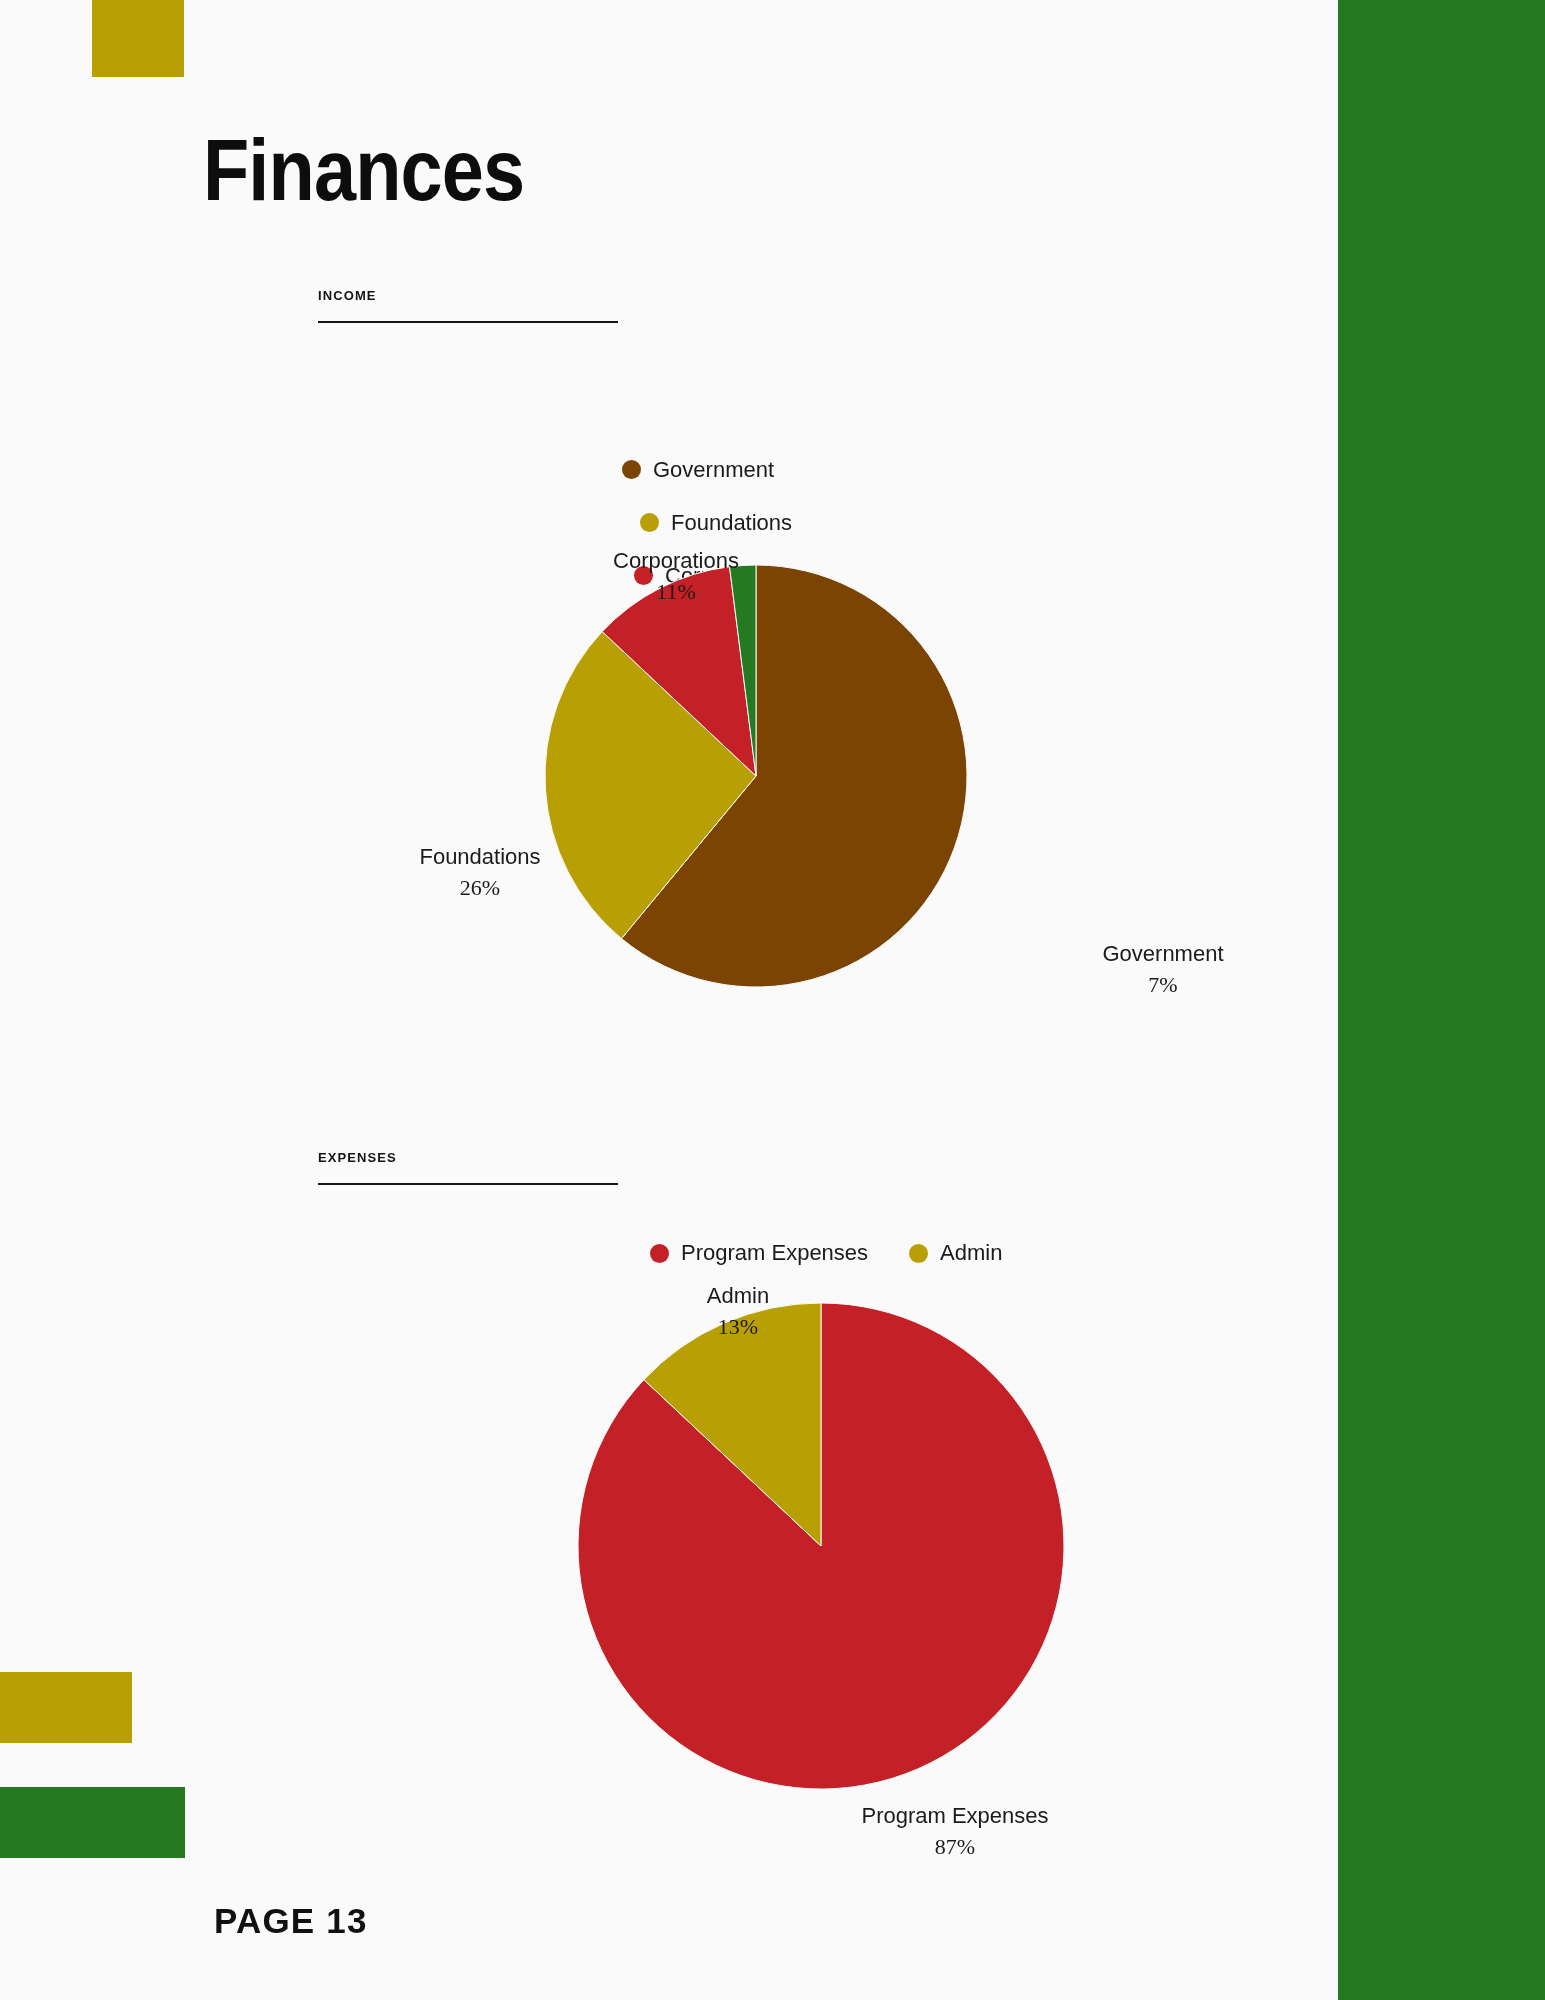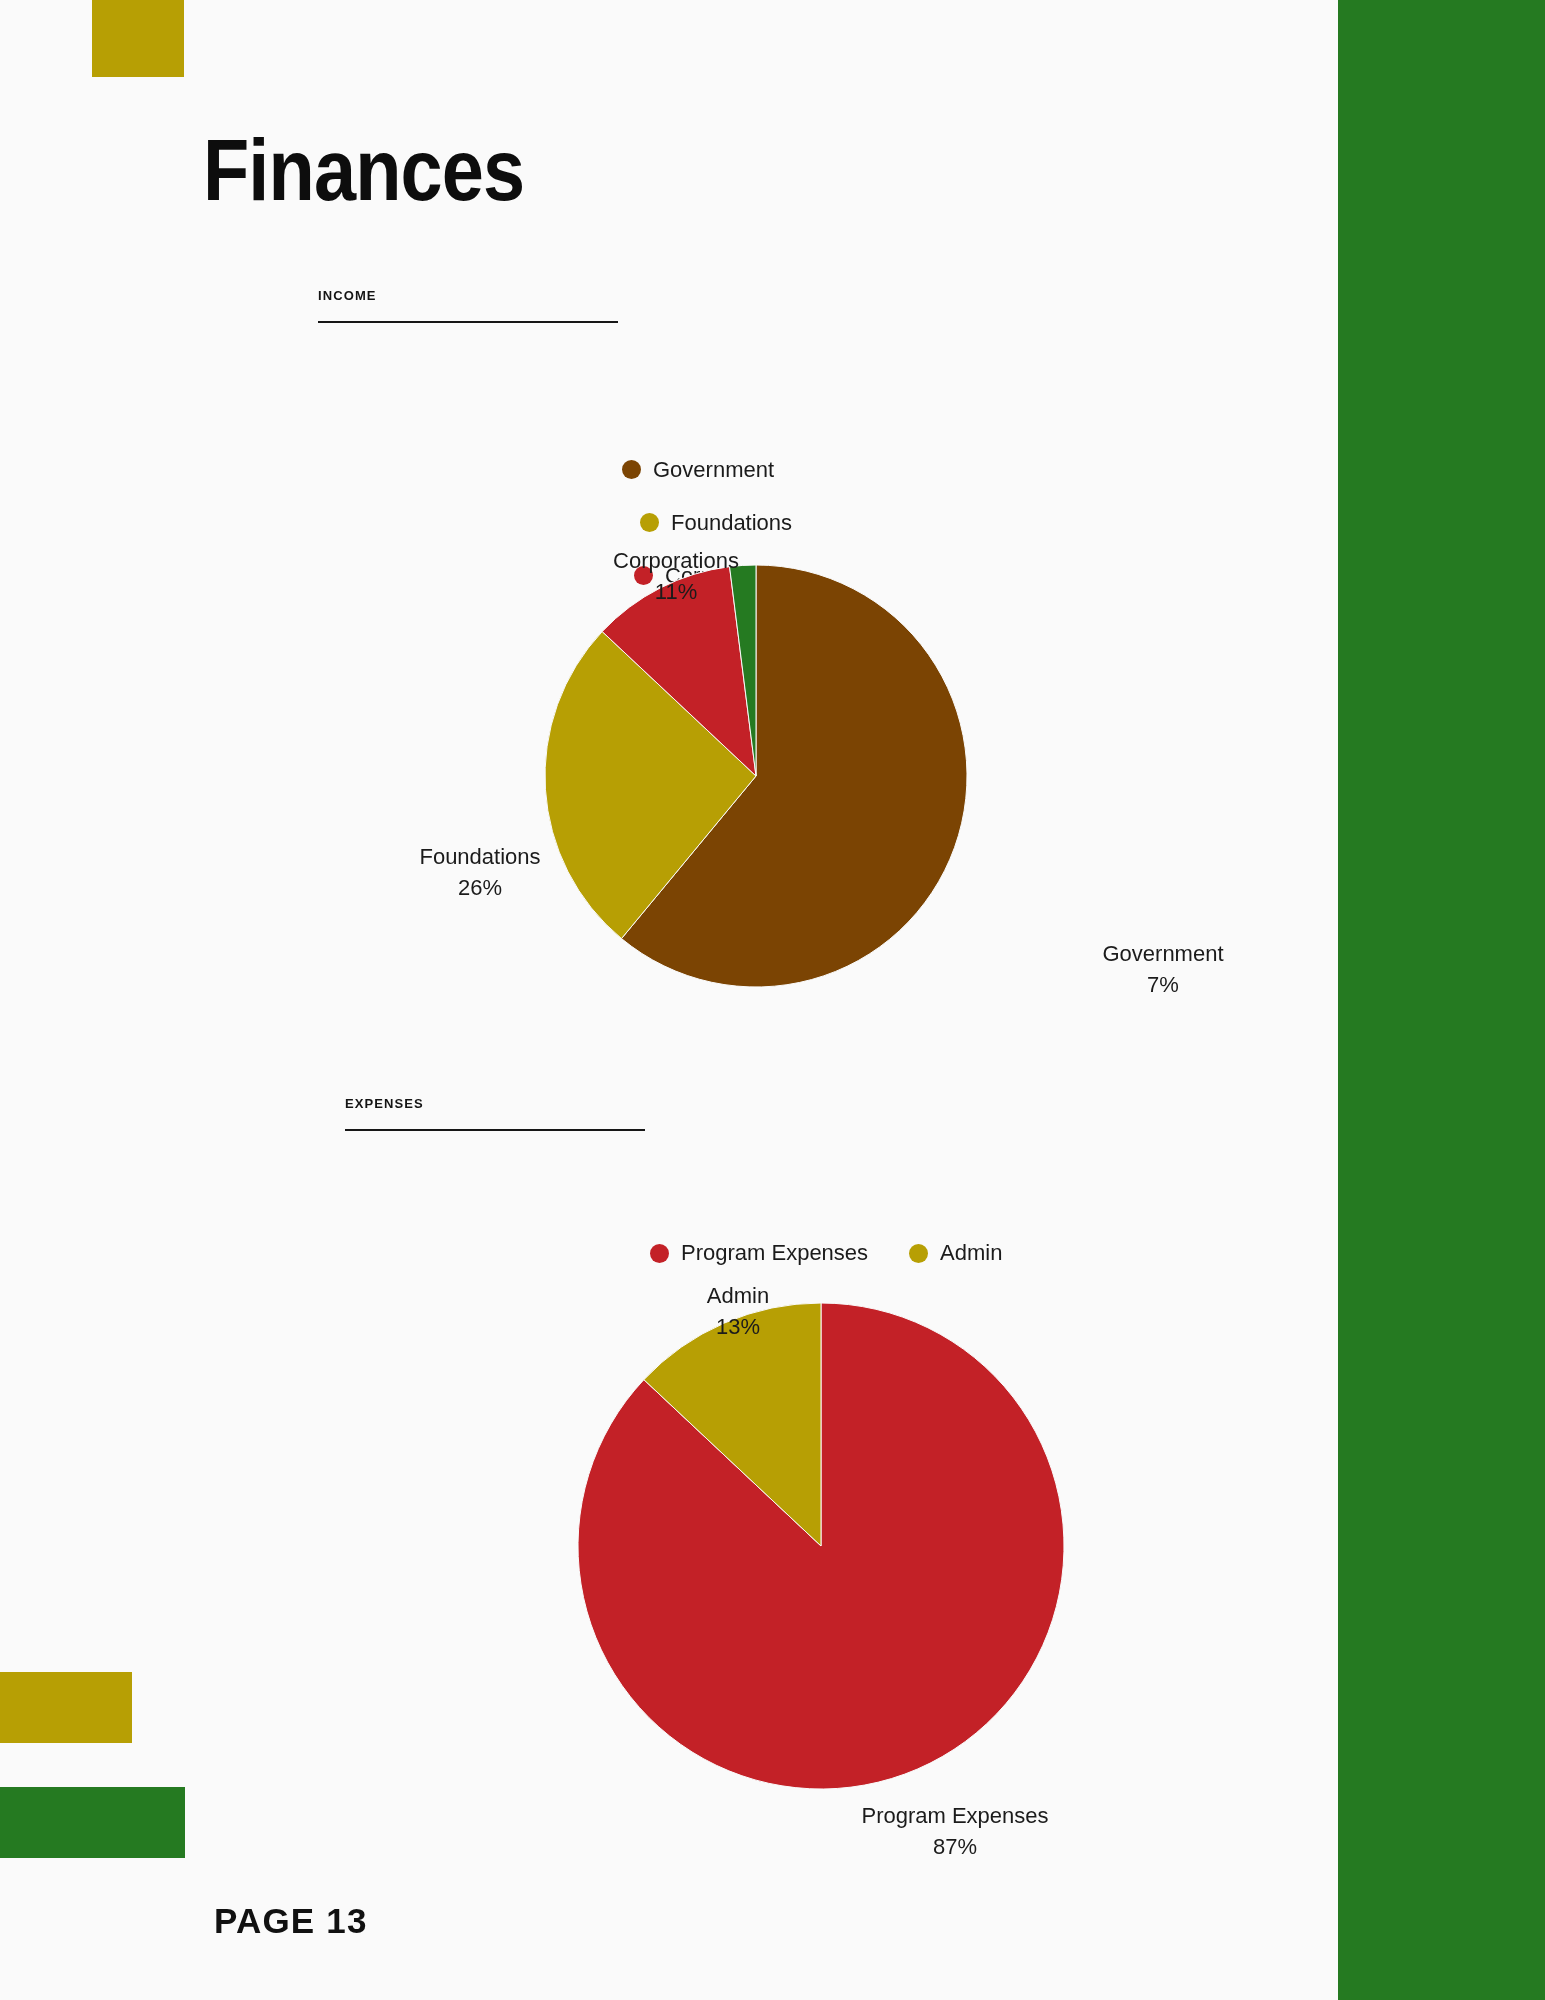--- a/index.html
+++ b/index.html
@@ -76,21 +76,21 @@
     font-weight: 700;
     letter-spacing: 1.1px;
     color: #141414;
   }
   .section-head .rule {
     margin-top: 18px;
     border-bottom: 2.2px solid #161616;
     width: 300px;
   }
   #head-income  { left: 318px; top: 288px; }
-  #head-expenses{ left: 318px; top: 1096px; margin-left: 27px; }
+  #head-expenses{ left: 318px; top: 1150px; }
 
   
   .legend {
     position: absolute;
     display: flex;
     flex-wrap: wrap;
   }
   .legend-item {
     display: flex;
     align-items: center;
@@ -135,21 +135,21 @@
   #pie-expenses-wrap { left: 578px;  top: 1303px; }
 
   .pie-label {
     position: absolute;
     font-size: 22px;
     line-height: 1.42;
     color: #1b1b1b;
     text-align: center;
     white-space: nowrap;
   }
-  .pie-label .pct { display: block; }
+  .pie-label .pct { display: block; font-family: Liberation Serif, serif; }
 
   #lbl-corporations { left: 596px;  top: 545px; width: 160px; }
   #lbl-foundations  { left: 400px;  top: 841px; width: 160px; }
   #lbl-government   { left: 1083px; top: 938px; width: 160px; text-align: center; }
   #lbl-admin        { left: 668px;  top: 1280px; width: 140px; }
   #lbl-program      { left: 840px;  top: 1800px; width: 230px; }
 
   #page-number {
     position: absolute;
     left: 214px;

